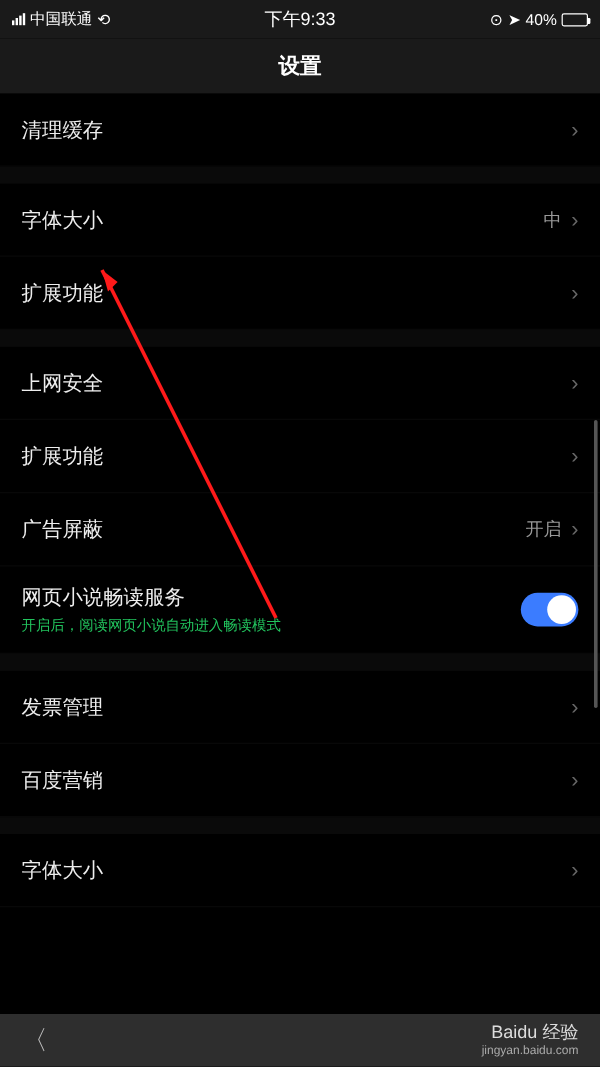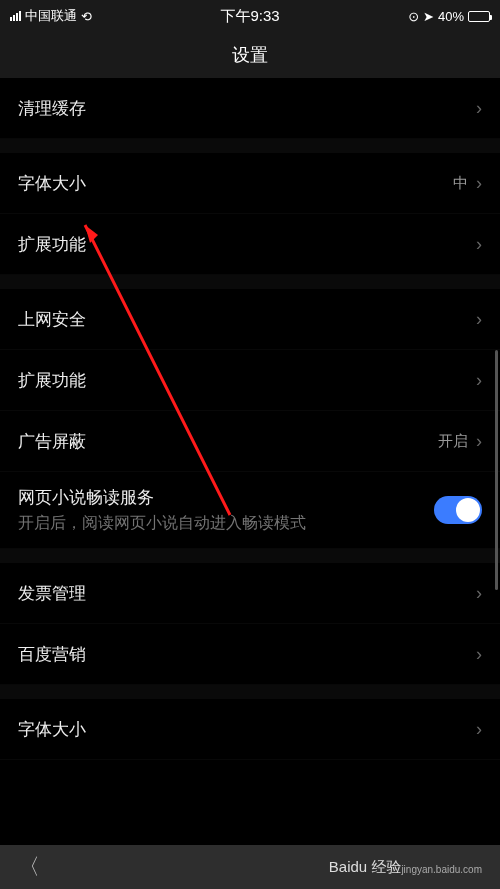--- a/index.html
+++ b/index.html
@@ -1,39 +1,39 @@
 <!DOCTYPE html>
 <html><head>
 <meta charset="utf-8">
 <style>
   * { margin: 0; padding: 0; box-sizing: border-box; }
   html, body { width: 500px; height: 889px; background: #000; font-family: -apple-system, "Helvetica Neue", sans-serif; color: #fff; overflow: hidden; position: relative; }
   .status-bar { height: 24px; display: flex; align-items: center; justify-content: space-between; padding: 16px 10px; font-size: 13px; background: #1a1a1a; }
   .status-left, .status-right { display: flex; align-items: center; gap: 4px; }
   .status-center { position: absolute; left: 50%; transform: translateX(-50%); font-size: 15px; }
   .header { height: 46px; display: flex; align-items: center; justify-content: center; background: #1a1a1a; }
-  .header-title { font-size: 18px; font-weight: 400; }
+  .header-title { font-size: 18px; font-weight: 700; }
   .content { background: #000; }
   .row { display: flex; align-items: center; justify-content: space-between; padding: 14px 18px; min-height: 61px; border-bottom: 1px solid rgba(255,255,255,0.03); cursor: pointer; }
   .row-left { display: flex; flex-direction: column; justify-content: center; gap: 4px; }
   .row-label { font-size: 17px; color: #eee; }
-  .row-sub { font-size: 16px; color: #737373; }
+  .row-sub { font-size: 12px; color: #22c55e; }
   .row-right { display: flex; align-items: center; gap: 8px; }
   .row-value { font-size: 15px; color: #999; }
   .chevron { color: #666; font-size: 18px; }
   .section-gap { height: 14px; background: #0a0a0a; }
   .toggle { width: 48px; height: 28px; border-radius: 14px; position: relative; }
   .toggle-off { background: #3a3a3a; }
   .toggle-on { background: #3b7cff; }
   .toggle-knob { width: 24px; height: 24px; border-radius: 12px; background: #fff; position: absolute; top: 2px; }
   .toggle-off .toggle-knob { left: 2px; }
   .toggle-on .toggle-knob { right: 2px; }
   .bottom-bar { position: absolute; bottom: 0; left: 0; right: 0; height: 44px; background: #2e2e2e; display: flex; align-items: center; justify-content: space-between; padding: 0 18px; }
   .back-chevron { color: #bbb; font-size: 22px; }
-  .watermark { display: flex; flex-direction: row; align-items: flex-end; font-size: 10px; color: #aaa; line-height: 1.1; }
+  .watermark { display: flex; flex-direction: column; align-items: flex-end; font-size: 10px; color: #aaa; line-height: 1.1; }
   .watermark-top { font-size: 15px; font-weight: 500; color: #ddd; }
   .arrow { position: absolute; left: 70px; top: 215px; pointer-events: none; }
   .scroll-indicator { position: absolute; right: 2px; top: 350px; width: 3px; height: 240px; background: #555; border-radius: 2px; }
   .sig-icon { display: inline-flex; align-items: flex-end; gap: 1px; }
   .sig-icon span { width: 2px; background: #fff; display: inline-block; }
   .battery { width: 22px; height: 11px; border: 1px solid #fff; border-radius: 2px; position: relative; display: inline-block; }
   .battery::after { content: ''; position: absolute; right: -3px; top: 3px; width: 2px; height: 5px; background: #fff; border-radius: 0 1px 1px 0; }
   .battery-fill { height: 100%; background: #fff; width: 40%; }
 </style>
 </head>

